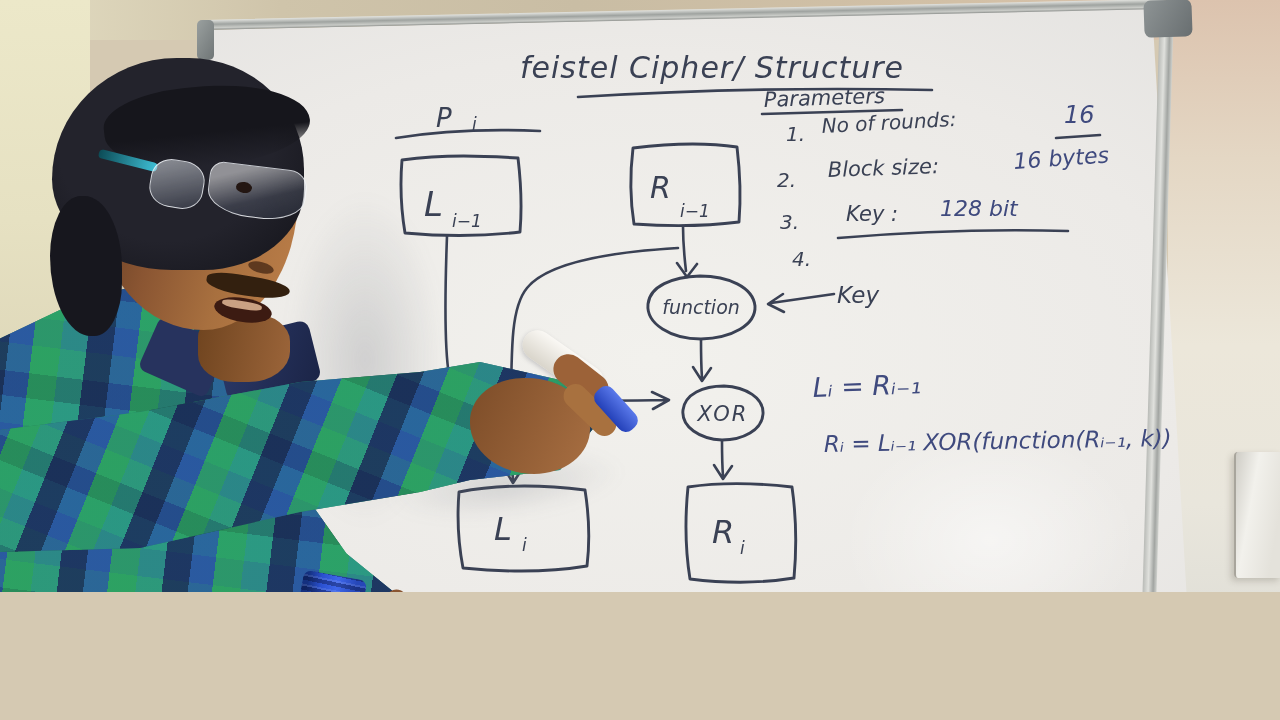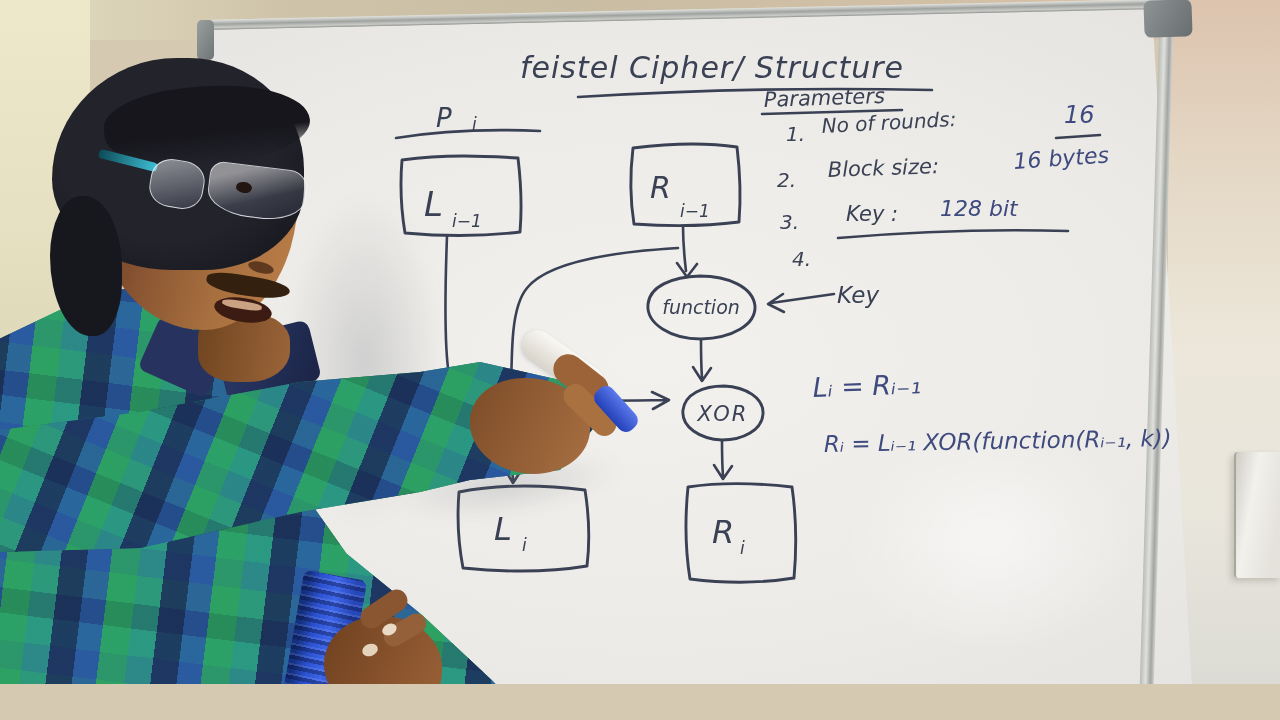--- a/index.html
+++ b/index.html
@@ -1,17 +1,17 @@
 <!DOCTYPE html>
 <html><head>
 <meta charset="utf-8">
 <style>
   html,body{margin:0;padding:0;width:1280px;height:720px;overflow:hidden;
     font-family:"DejaVu Sans",sans-serif;background:#d5c9b2;}
-  .stage{position:relative;width:1280px;height:684px;overflow:hidden;}
+  .stage{position:relative;width:1280px;height:592px;overflow:hidden;}
   .abs{position:absolute;}
 
   
   .wall-top{left:0;top:0;width:1280px;height:40px;z-index:1;
     background:linear-gradient(90deg,#e3ddc2 0%,#cfc4aa 22%,#c9bda4 45%,#d2c0a6 75%,#dcc3ae 100%);}
   .wall-left{left:0;top:0;width:90px;height:400px;z-index:1;
     background:linear-gradient(180deg,#ece8c9 0%,#e6e1c2 55%,#ddd6b8 100%);}
   .wall-right{left:1168px;top:0;width:112px;height:720px;z-index:1;
     background:linear-gradient(180deg,#dcc3ae 0%,#e4d7c4 22%,#ece7da 48%,#e9e6dc 70%,#d9d9d3 100%);}
   .switch-panel{left:1234px;top:452px;width:46px;height:126px;z-index:2;border-radius:4px;

